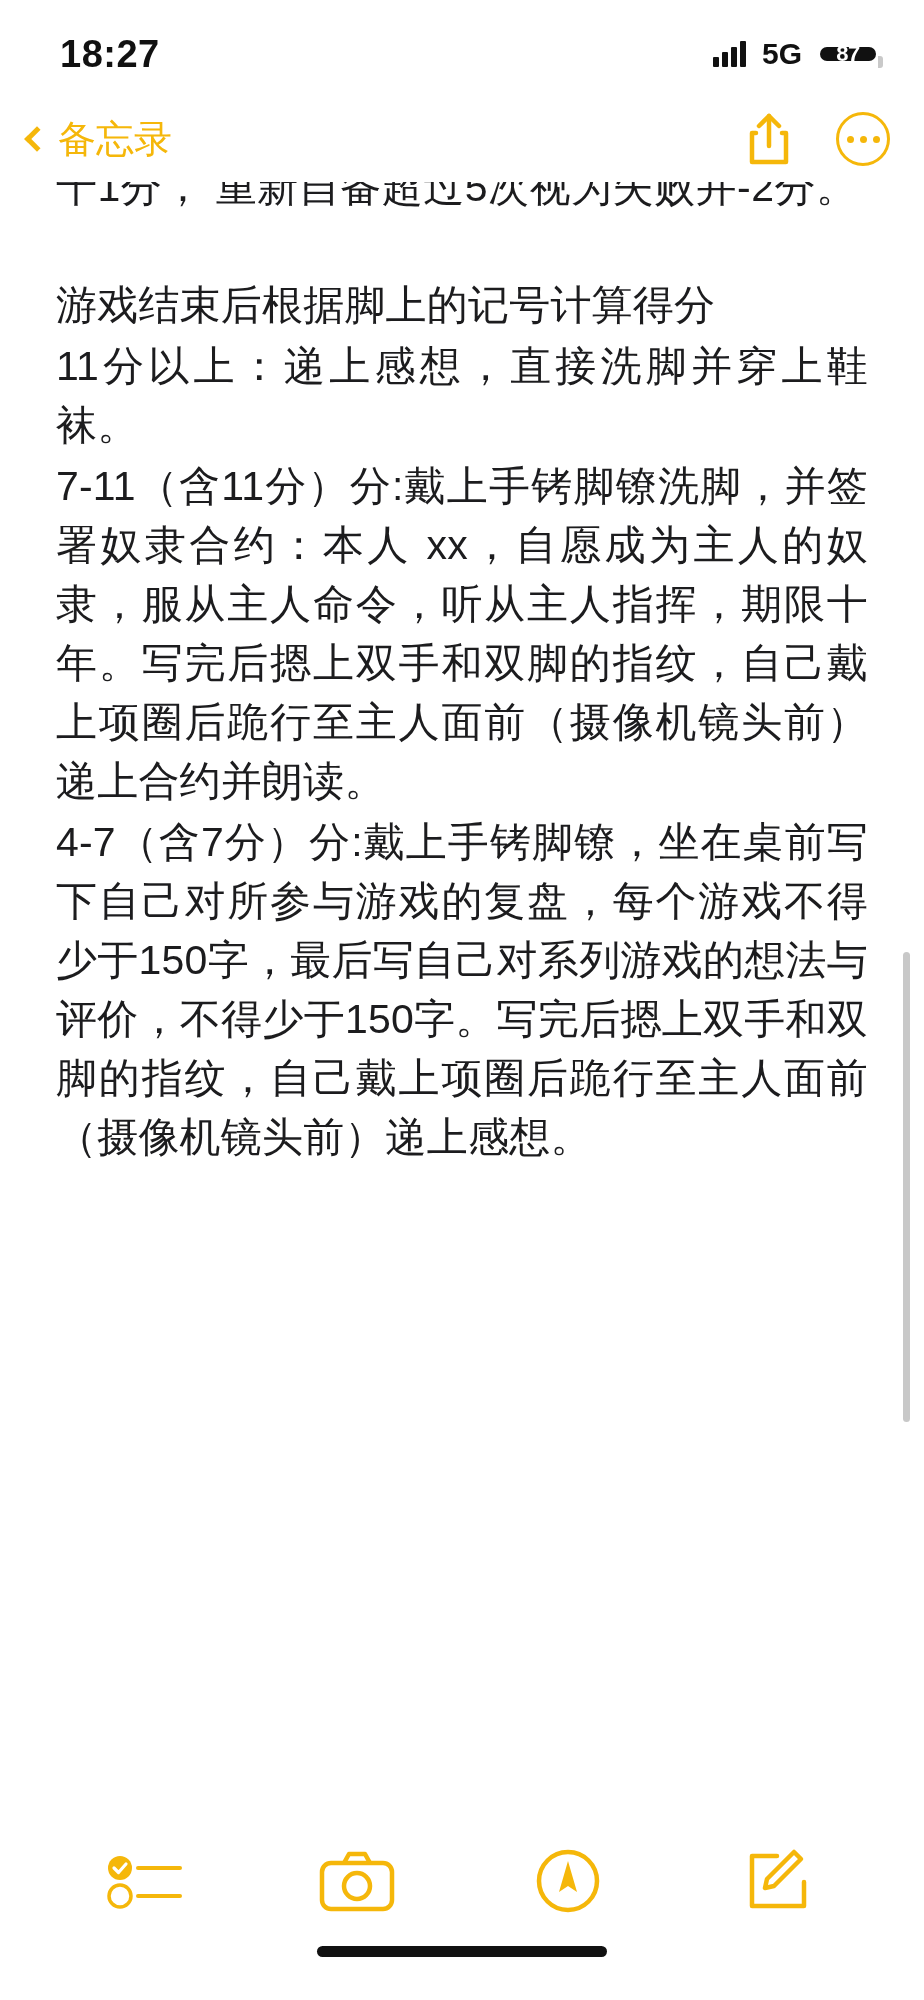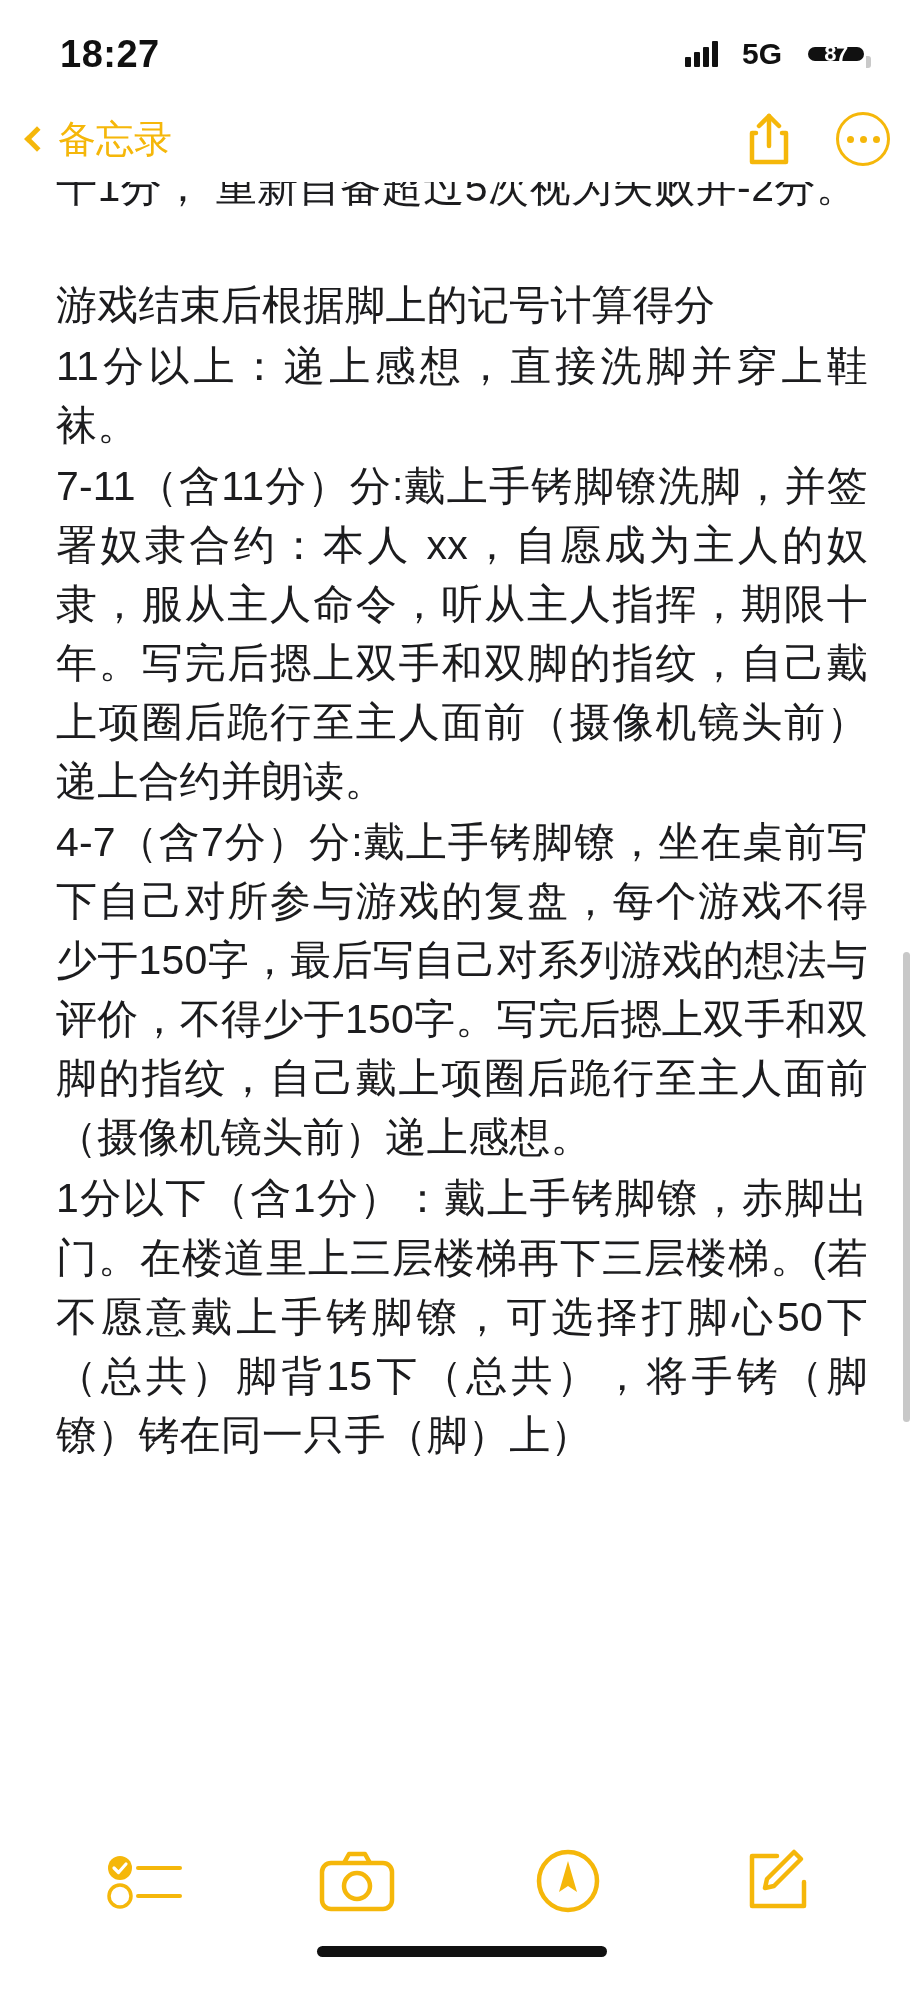--- a/index.html
+++ b/index.html
@@ -17,34 +17,34 @@
     flex-direction: column;
   }
 
   
   .status-bar {
     height: 96px;
     flex: 0 0 96px;
     display: flex;
     align-items: center;
     justify-content: space-between;
-    padding: 0 60px 0 60px;
+    padding: 0 48px 0 60px;
     position: relative;
   }
   .status-time {
     font-size: 38px;
     font-weight: bold;
     color: #111;
     letter-spacing: 0.5px;
     padding-top: 12px;
   }
   .status-right {
     display: flex;
     align-items: center;
-    gap: 20px;
+    gap: 12px;
     padding-top: 12px;
   }
   .signal-bars {
     display: flex;
     align-items: flex-end;
     gap: 3px;
     height: 26px;
   }
   .signal-bars i {
     display: block;
@@ -250,21 +250,20 @@
     </div>
   </div>
 
   <div class="note-body">
     <div class="clipped-line">十1分， 重新自备超过5次视为失败并-2分。</div>
     <div class="note-content">
       <p>游戏结束后根据脚上的记号计算得分</p>
       <p>11分以上：递上感想，直接洗脚并穿上鞋袜。</p>
       <p>7-11（含11分）分:戴上手铐脚镣洗脚，并签署奴隶合约：本人 xx，自愿成为主人的奴隶，服从主人命令，听从主人指挥，期限十年。写完后摁上双手和双脚的指纹，自己戴上项圈后跪行至主人面前（摄像机镜头前）递上合约并朗读。</p>
       <p>4-7（含7分）分:戴上手铐脚镣，坐在桌前写下自己对所参与游戏的复盘，每个游戏不得少于150字，最后写自己对系列游戏的想法与评价，不得少于150字。写完后摁上双手和双脚的指纹，自己戴上项圈后跪行至主人面前（摄像机镜头前）递上感想。</p>
-      <p>1分以下（含1分）：戴上手铐脚镣，赤脚出门。在楼道里上三层楼梯再下三层楼梯。(若不愿意戴上手铐脚镣，可选择打脚心50下（总共）脚背15下（总共），将手铐（脚镣）铐在同一只手（脚）上）</p>
     </div>
     <div class="scrollbar"></div>
   </div>
 
   <div class="toolbar">
     <div class="icon-btn">
       <svg width="80" height="60" viewBox="0 0 80 60">
         <circle cx="14" cy="17" r="12" fill="#F5B70A"></circle>
         <path d="M8 17 L12.5 21.5 L20 13" stroke="#fff" stroke-width="3.2" fill="none" stroke-linecap="round" stroke-linejoin="round"></path>
         <line x1="32" y1="17" x2="74" y2="17" stroke="#F5B70A" stroke-width="4" stroke-linecap="round"></line>

